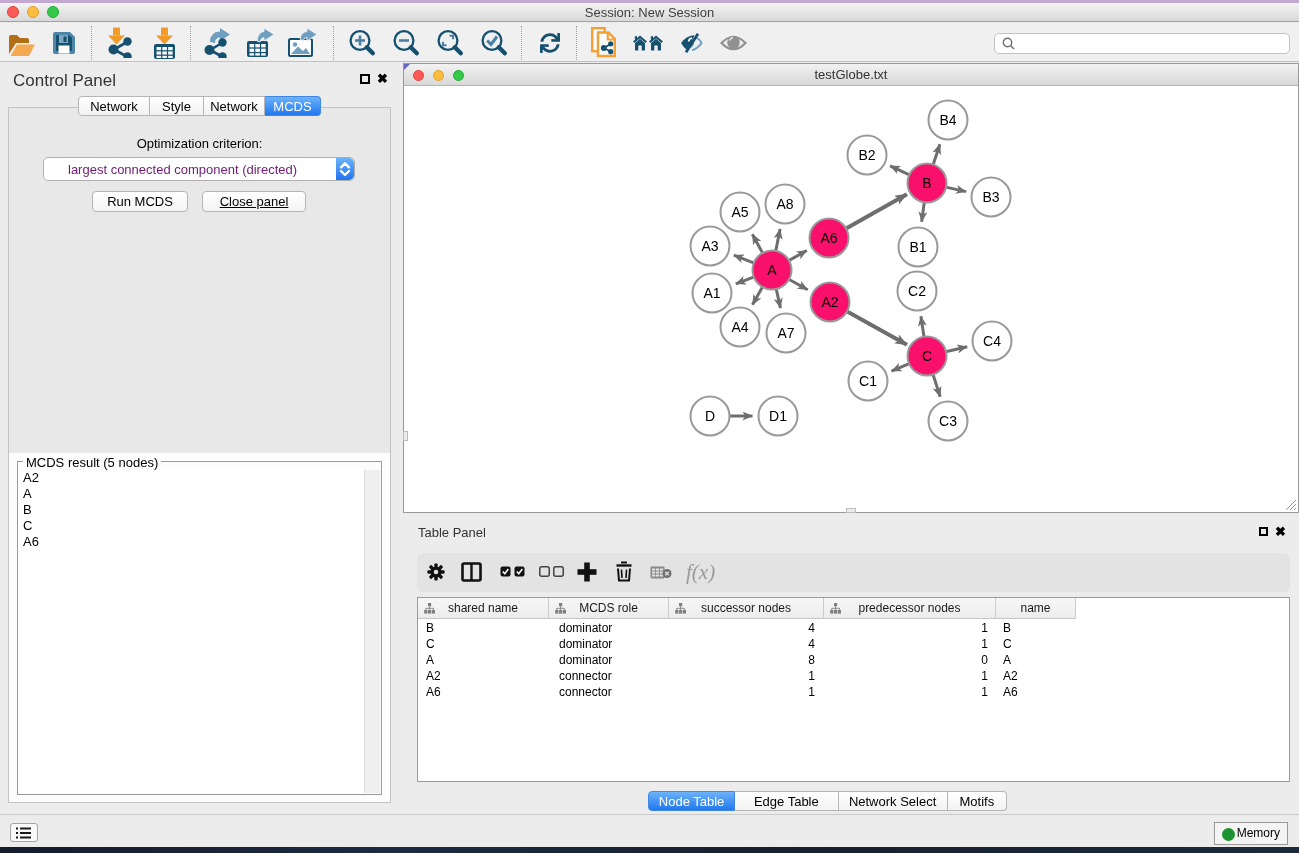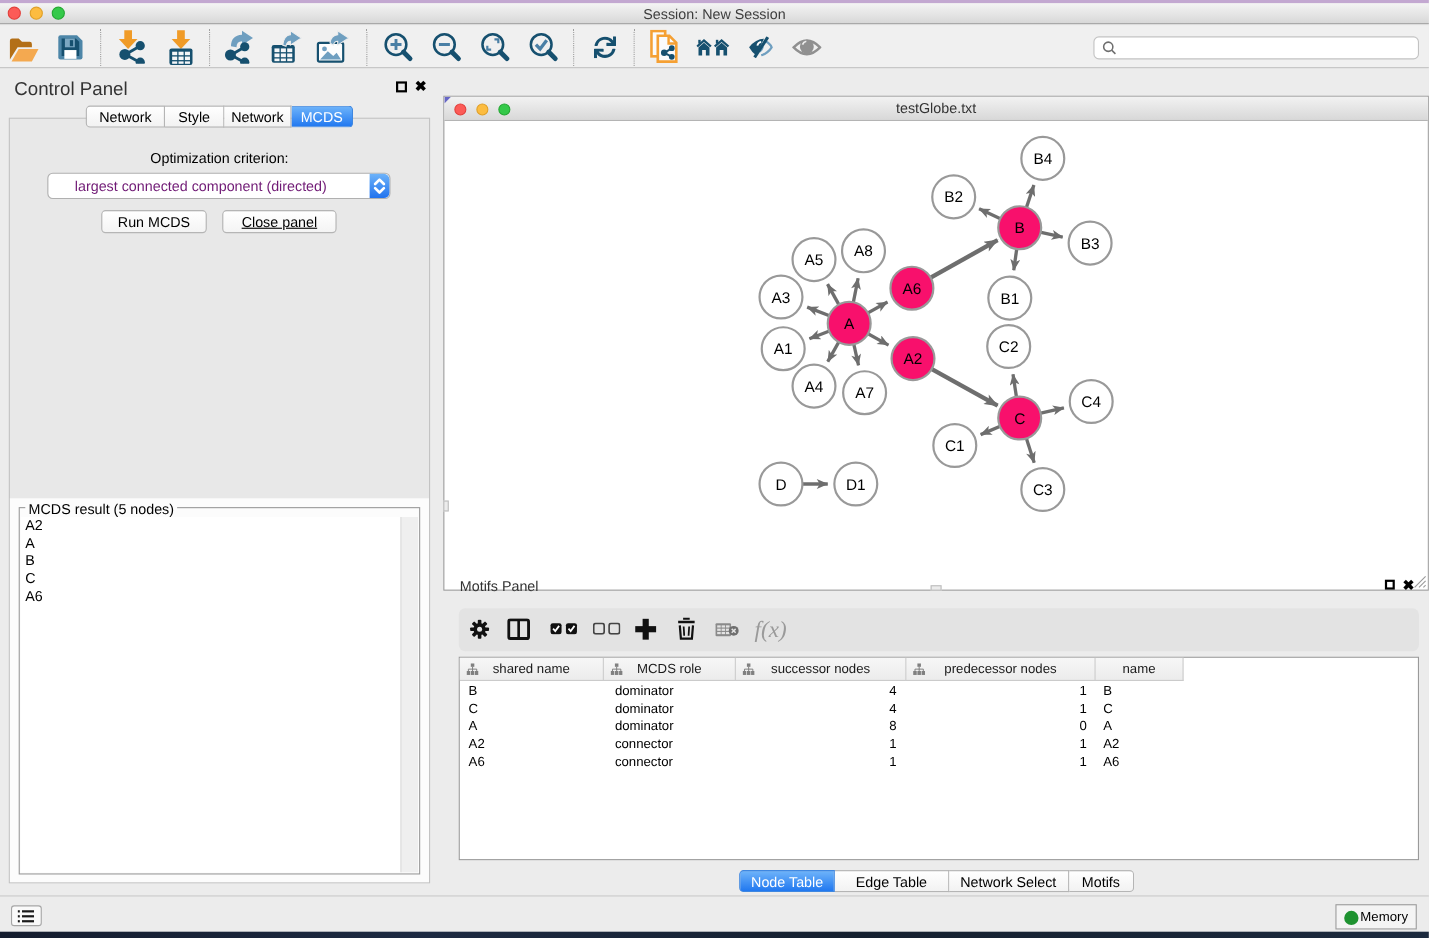--- a/index.html
+++ b/index.html
@@ -9,21 +9,21 @@
 
 #topline { left:0; top:0; width:1299px; height:3px; background:#c3a8d1; }
 #titlebar { left:0; top:3px; width:1299px; height:19px;
   background:linear-gradient(#f4f4f4,#d8d8d8); border-bottom:1px solid #a2a2a2; }
 #titlebar .t { width:100%; text-align:center; font-size:13px; color:#3e3e3e; line-height:19px; }
 .light { position:absolute; width:12px; height:12px; border-radius:50%; top:3px; }
 #toolbar { left:0; top:23px; width:1299px; height:39px; background:#f0f0f0; border-bottom:1px solid #c2c2c2; }
 .sep { position:absolute; top:3px; height:34px; width:0; border-left:1px dotted #9f9f9f; }
 .ticon { position:absolute; top:3px; }
 
-#net { left:403px; top:63px; width:896px; height:450px; background:#fff; border:1px solid #999;margin-top:24px; }
+#net { left:403px; top:63px; width:896px; height:450px; background:#fff; border:1px solid #999; }
 #nettitle { left:0; top:0; width:894px; height:22px; background:linear-gradient(#f2f2f2,#d8d8d8); border-bottom:1px solid #b4b4b4; }
 #nettitle .t { width:100%; text-align:center; font-size:13px; color:#333; line-height:22px; }
 .nlight { position:absolute; width:11px; height:11px; border-radius:50%; top:6px; }
 
 #cp-title { left:13px; top:71px; font-size:17px; color:#333; }
 #cp-float { left:360px; top:74px; width:10px; height:10px; border:2px solid #000; }
 #cp-close { left:377px; top:71px; font-size:13px; font-weight:bold; color:#000; }
 #cp-panel { left:8px; top:107px; width:383px; height:696px; background:#e8e8e8; border:1px solid #c3c3c3; }
 #cp-white { left:9px; top:453px; width:381px; height:349px; background:#fcfcfc; }
 .tabrow { display:flex; }
@@ -48,21 +48,21 @@
 
 #tp-title { left:418px; top:525px; font-size:13px; color:#333; }
 #tp-float { left:1259px; top:527px; width:9px; height:9px; border:2px solid #000; }
 #tp-close { left:1275px; top:524px; font-size:13px; font-weight:bold; color:#000; }
 #tp-toolbar { left:417px; top:553px; width:873px; height:39px; background:#e3e3e3; border-radius:6px; }
 #tbl { left:417px; top:597px; width:873px; height:185px; background:#fff; border:1px solid #9a9a9a; }
 #tblhead { position:absolute; left:0; top:0; height:21px; width:658px; background:linear-gradient(#f7f7f7,#ececec); border-bottom:1px solid #c6c6c6; }
 .hcell { position:absolute; top:0; height:21px; border-right:1px solid #cccccc; font-size:12px; color:#1a1a1a; text-align:center; line-height:21px; }
 .hicon { position:absolute; left:6px; top:5px; }
 .trow { position:absolute; font-size:12px; color:#000; height:16px; line-height:16px; }
-#tp-tabs { left:672px; top:791px; width:359px;align-items:center; }
+#tp-tabs { left:648px; top:791px; width:359px;align-items:center; }
 
 #statusline { left:0; top:814px; width:1299px; height:1px; background:#c9c9c9; }
 #listbtn { left:10px; top:823px; width:28px; height:19px; background:#fafafa; border:1px solid #a5a5a5; border-radius:3px; }
 #membtn { left:1214px; top:822px; width:74px; height:23px; background:#f4f4f4; border:1px solid #9a9a9a; font-size:12px; color:#000; line-height:21px; text-align:right; padding-right:7px; }
 #memdot { position:absolute; left:7px; top:5px; width:13px; height:13px; border-radius:50%; background:#1e9230; }
 #darkstrip { left:0; top:847px; width:1299px; height:6px; background:linear-gradient(90deg,#141c2e,#1d2a42 30%,#15202f 60%,#1c2a3e); }
 </style>
 </head>
 <body>
 <div class="abs" id="topline"></div>
@@ -346,21 +346,21 @@
 
   <svg width="14" height="14" viewBox="0 0 14 14" style="position:absolute;right:1px;bottom:1px">
     <g stroke="#9a9a9a" stroke-width="1">
         <line x1="13" y1="3" x2="3" y2="13"></line>
         <line x1="13" y1="7" x2="7" y2="13"></line>
         <line x1="13" y1="11" x2="11" y2="13"></line>
       </g>
   </svg>
 </div>
 
-<div class="abs" id="tp-title">Motifs Panel</div>
+<div class="abs" id="tp-title">Table Panel</div>
 <div class="abs" id="tp-float"></div>
 <div class="abs" id="tp-close">✖</div>
 <div class="abs" id="tp-toolbar"></div>
 <svg class="abs" style="left:427px;top:563px" width="18" height="18" viewBox="0 0 22 22">
     <g fill="#111">
       <circle cx="11" cy="11" r="6.8"></circle>
       <g>
         <rect x="9" y="0.5" width="4" height="5" rx="1"></rect>
         <rect x="9" y="16.5" width="4" height="5" rx="1"></rect>
         <rect x="0.5" y="9" width="5" height="4" rx="1"></rect>

